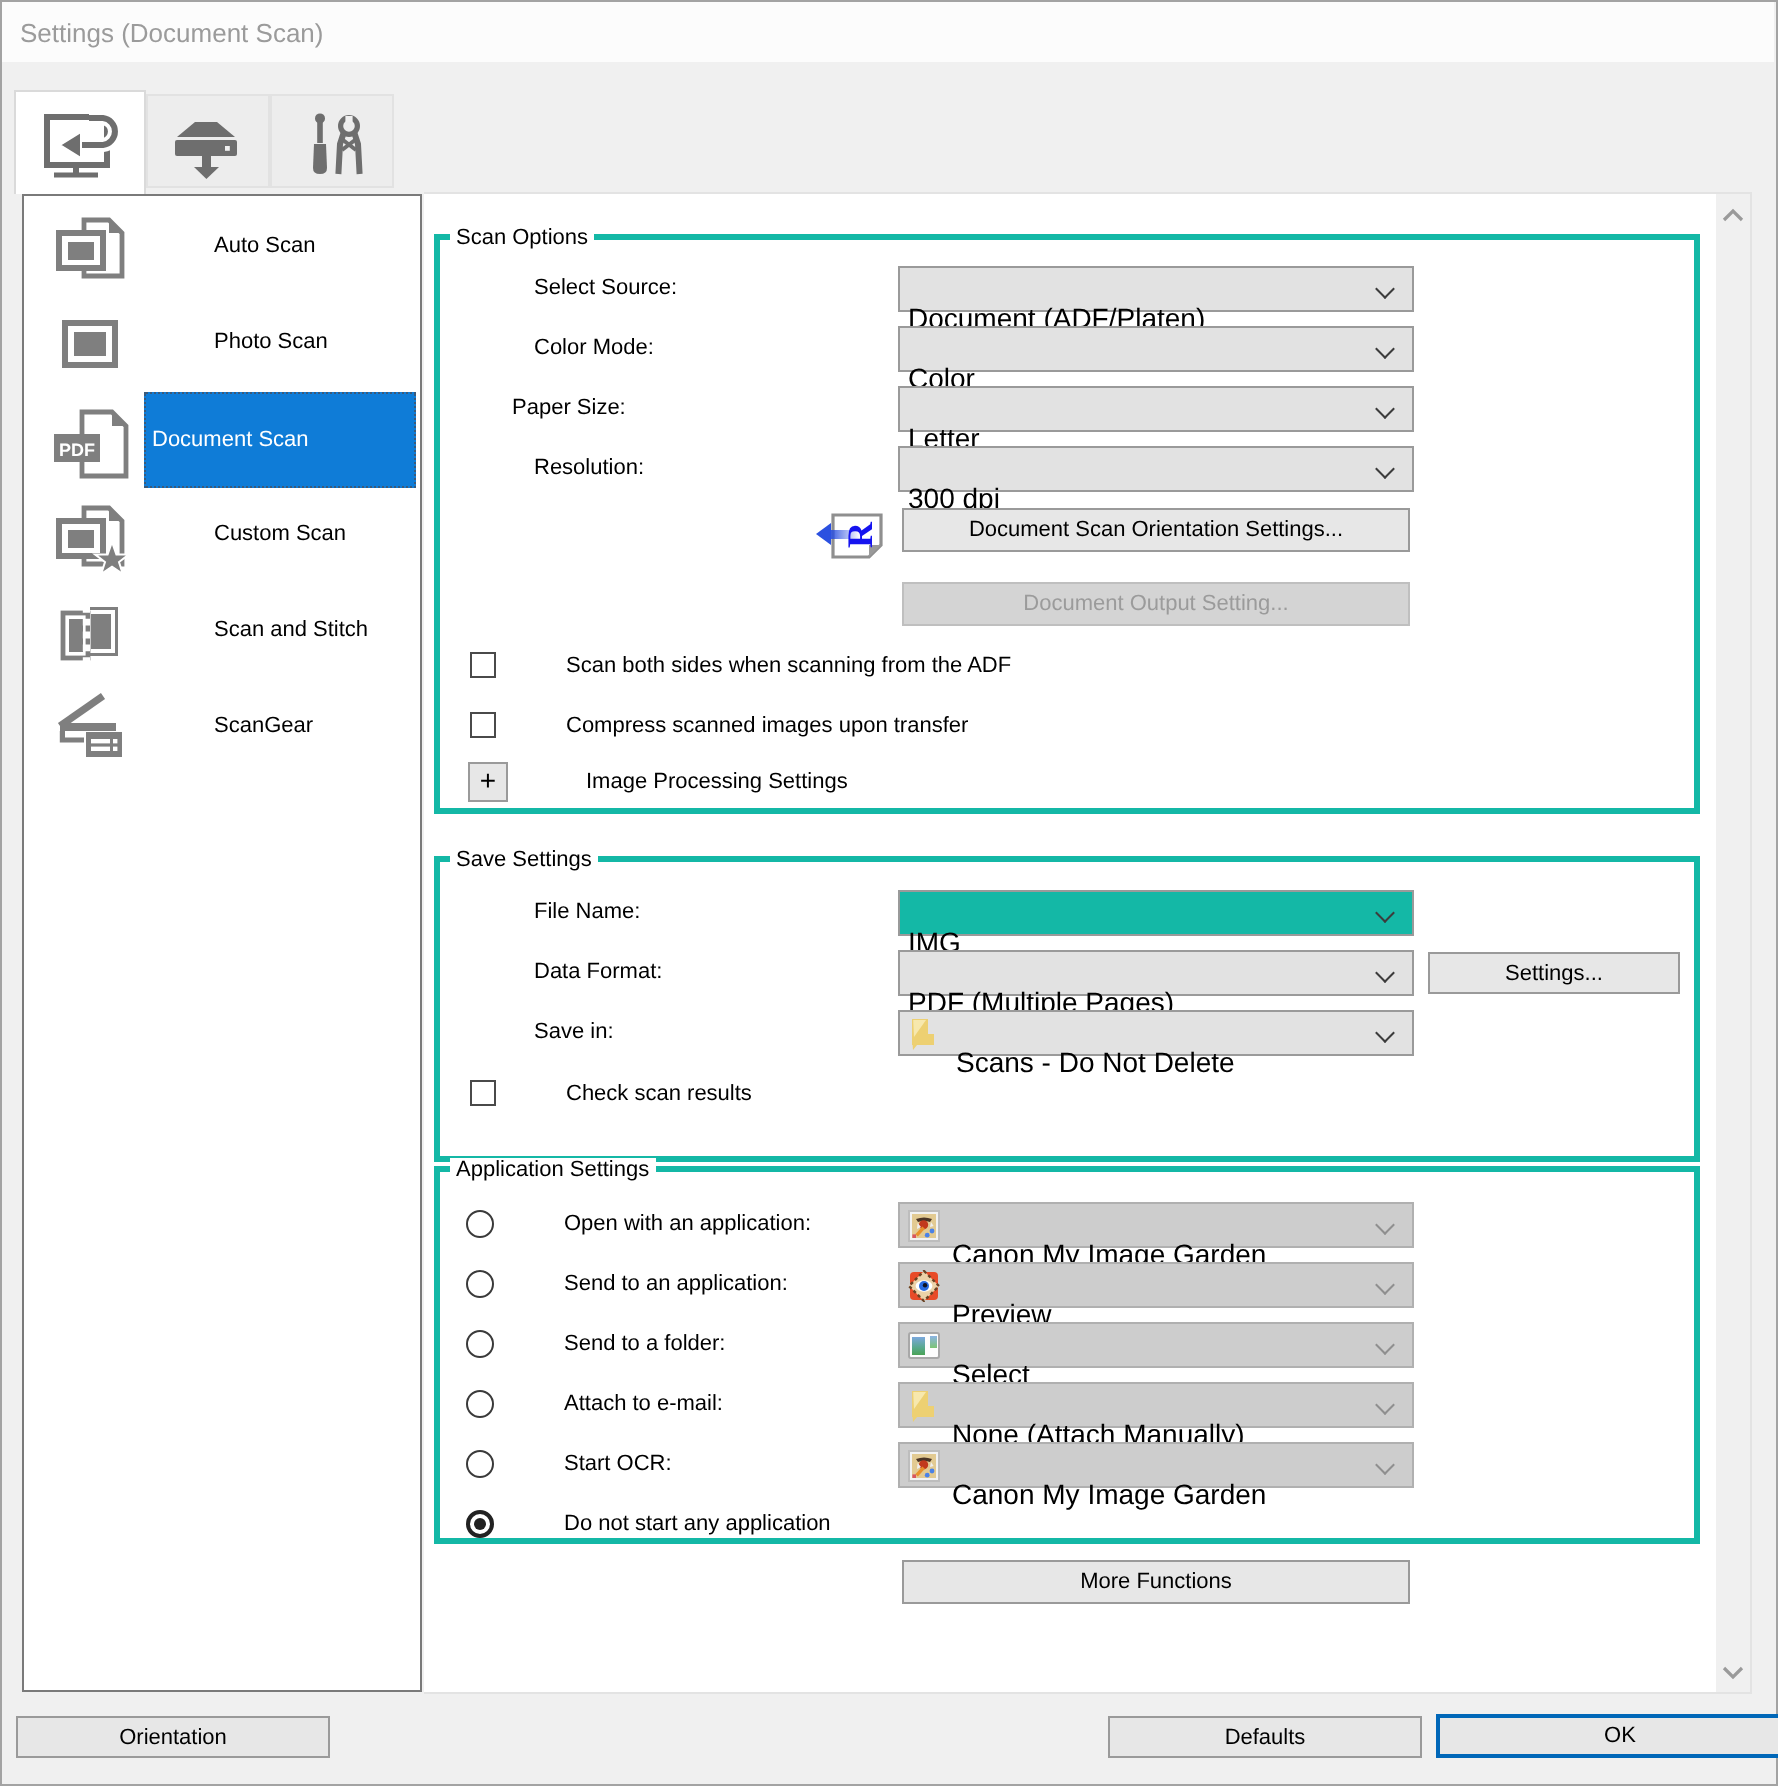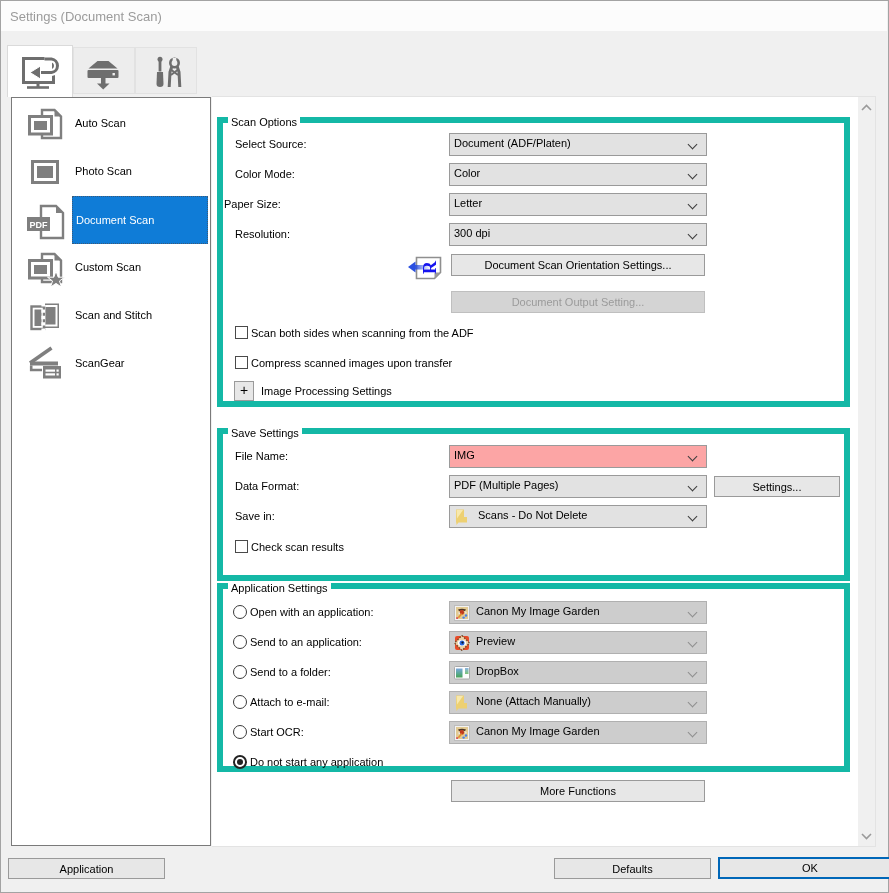--- a/index.html
+++ b/index.html
@@ -14,29 +14,29 @@
   #tab2{left:73px;top:47px;width:62px;height:47px;background:#ededed;border:1px solid #e2e2e2;}
   #tab3{left:135px;top:47px;width:62px;height:47px;background:#ededed;border:1px solid #e2e2e2;}
   
   #sidebar{position:absolute;left:11px;top:97px;width:198px;height:747px;background:#fff;border:1px solid #7a7a7a;box-sizing:content-box;}
   #selitem{position:absolute;left:72px;top:196px;width:136px;height:48px;background:#0f7cd7;border:1px dotted #3a5a7a;box-sizing:border-box;}
   #selitem .t{position:absolute;left:3px;top:17px;color:#fff;font-size:11px;}
   
   #mainpanel{position:absolute;left:212px;top:96px;width:664px;height:751px;background:#fff;border:1px solid #e3e3e3;border-left:none;box-sizing:border-box;}
   #vscroll{position:absolute;left:858px;top:97px;width:17px;height:749px;background:#f0f0f0;}
   
-  .group{position:absolute;border:6px solid #14b8a6;box-sizing:border-box;}
+  .group{position:absolute;border:3px solid #14b8a6;box-sizing:border-box;}
   .group .glabel{position:absolute;left:5px;top:-7px;background:#fff;padding:0 3px;font-size:11px;}
   
-  .lbl{position:absolute;font-size:11px;white-space:nowrap;}
+  .lbl{position:absolute;font-size:11px;white-space:nowrap;margin-left:32px;}
   
   .cb{position:absolute;left:449px;width:258px;height:23px;background:#e2e2e2;border:1px solid #9a9a9a;box-sizing:border-box;}
-  .cb .txt{position:absolute;left:4px;top:3px;font-size:11px;white-space:nowrap;}
+  .cb .txt{position:absolute;left:4px;top:17px;font-size:14px;white-space:nowrap;}
   .cb:after{content:"";position:absolute;right:10px;top:7px;width:6px;height:6px;border-right:1.7px solid #3c3c3c;border-bottom:1.7px solid #3c3c3c;transform:rotate(45deg);}
-  .cb.white{background:#fca5a5;}
+  .cb.white{background:#14b8a6;}
   .cb.dis{background:#cdcdcd;border:1px solid #b0b0b0;}
   .cb.dis .txt{left:26px;}
   .cb.dis:after{border-color:#8f8f8f;}
   .cb .ico{position:absolute;left:4px;top:3px;}
   
   .btn{position:absolute;background:#e7e7e7;border:1px solid #9a9a9a;box-sizing:border-box;font-size:11px;text-align:center;line-height:20px;}
   .btn.dis{background:#d4d4d4;color:#9b9b9b;border-color:#bfbfbf;}
   
   .chk{position:absolute;left:235px;width:13px;height:13px;background:#fff;border:1px solid #4a4a4a;box-sizing:border-box;}
   .rad{position:absolute;left:233px;width:14px;height:14px;background:#fff;border:1px solid #3a3a3a;border-radius:50%;box-sizing:border-box;}
@@ -237,21 +237,21 @@
     <rect x="1" y="1" width="14" height="14" rx="2" fill="#e84b28"></rect>
     <polygon points="8,0.5 15.5,8 8,15.5 0.5,8" fill="#ecd2a8" stroke="#6b4426" stroke-width="1.2" stroke-dasharray="1.6,1.4"></polygon>
     <ellipse cx="8" cy="8" rx="4.2" ry="2.9" fill="#fff"></ellipse>
     <circle cx="8" cy="8" r="2.5" fill="#2a6ae0"></circle>
     <circle cx="8.5" cy="7.6" r="1.1" fill="#10121f"></circle>
   </svg>
 </div>
 <div class="rad" style="top:665px"></div>
 <div class="lbl" style="left:250px;top:666px">Send to a folder:</div>
 <div class="cb dis" style="top:661px">
-    <span class="txt">DropBox</span>
+    <span class="txt">Select</span>
   <svg class="ico" width="16" height="15" viewBox="0 0 16 15">
     <defs>
       <linearGradient id="bgx" x1="0" y1="0" x2="0" y2="1">
         <stop offset="0" stop-color="#7ba7dd"></stop>
           <stop offset="0.6" stop-color="#57a98c"></stop>
           <stop offset="1" stop-color="#4aa356"></stop>
       </linearGradient>
       <linearGradient id="bgy" x1="0" y1="0" x2="0" y2="1">
         <stop offset="0" stop-color="#8cb4e4"></stop>
           <stop offset="1" stop-color="#7cc474"></stop>
@@ -277,15 +277,15 @@
     <span class="txt">Canon My Image Garden</span>
   <svg class="ico" width="16" height="16" viewBox="0 0 16 16">
       <use href="#migico"></use>
     </svg>
 </div>
 <div class="rad on" style="top:755px"></div>
 <div class="lbl" style="left:250px;top:756px">Do not start any application</div>
 
 <div class="btn" style="left:451px;top:780px;width:254px;height:22px">More Functions</div>
 
-<div class="btn" style="left:8px;top:858px;width:157px;height:21px">Application</div>
+<div class="btn" style="left:8px;top:858px;width:157px;height:21px">Orientation</div>
 <div class="btn" style="left:554px;top:858px;width:157px;height:21px">Defaults</div>
 <div class="btn" style="left:718px;top:857px;width:184px;height:22px;border:2px solid #0067b8;line-height:18px">OK</div>
 
 </body></html>

